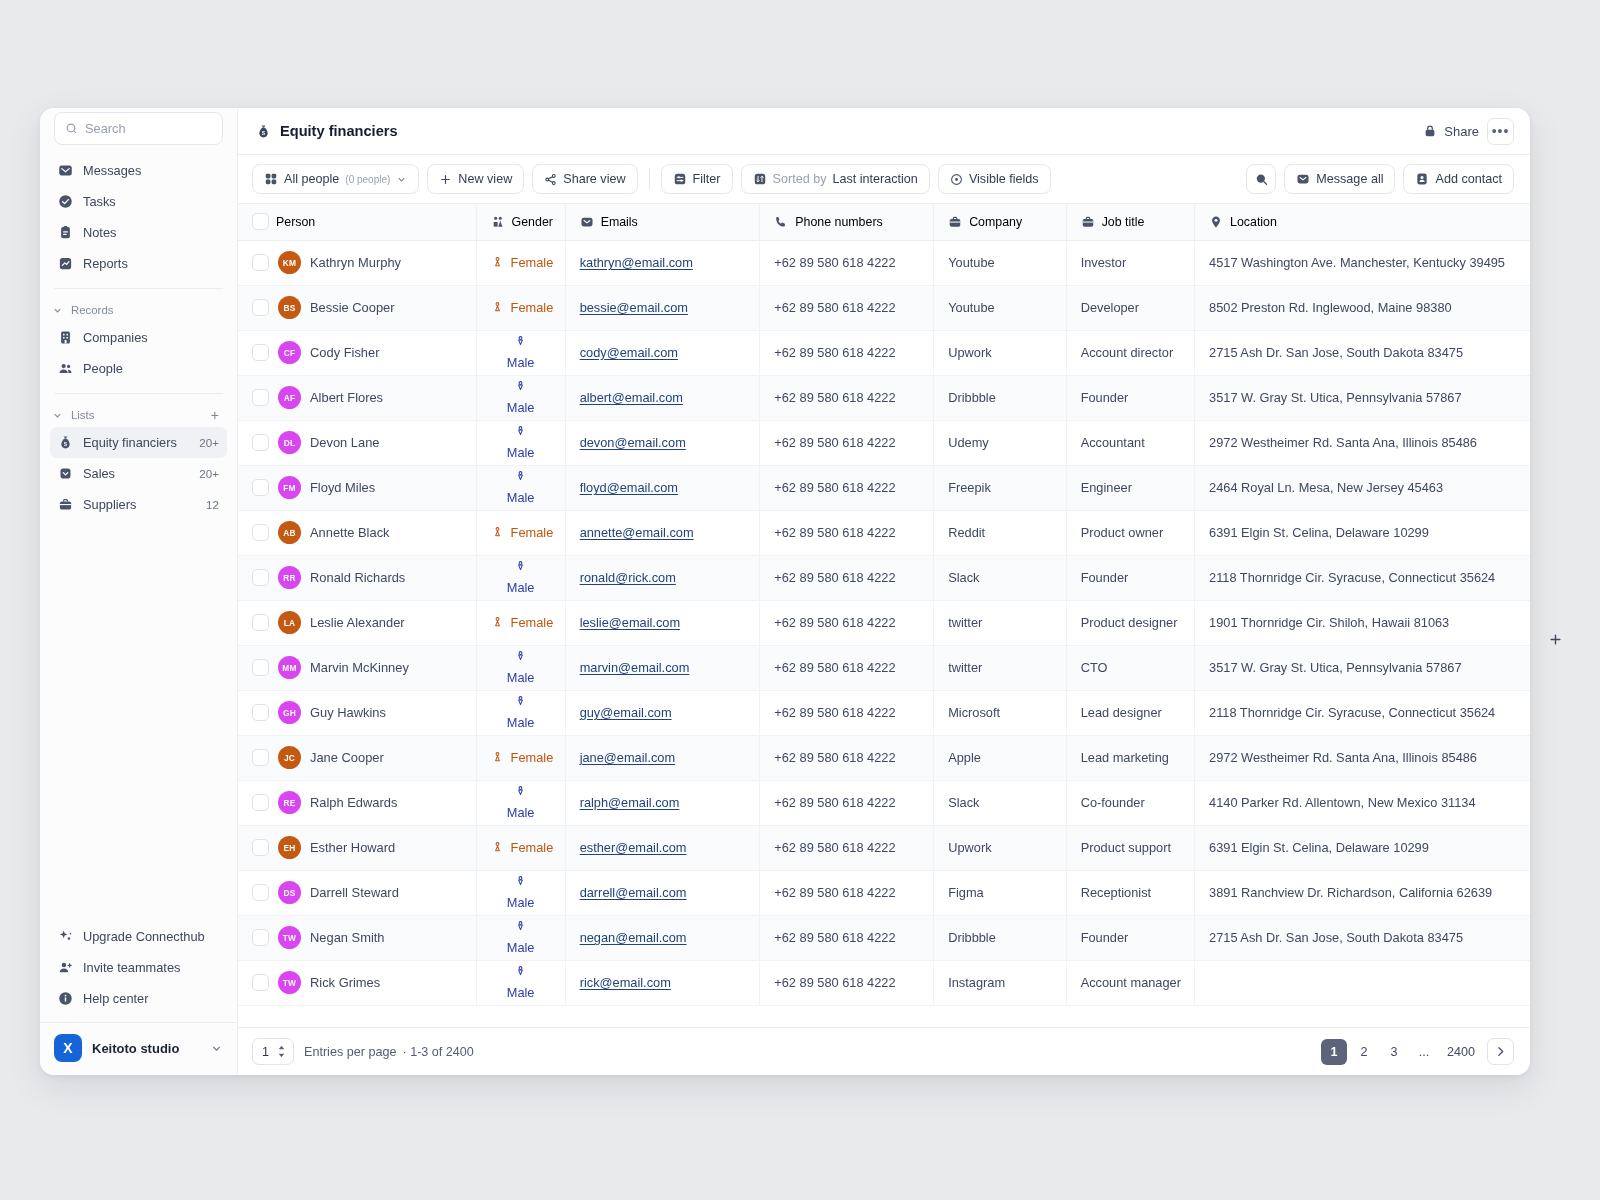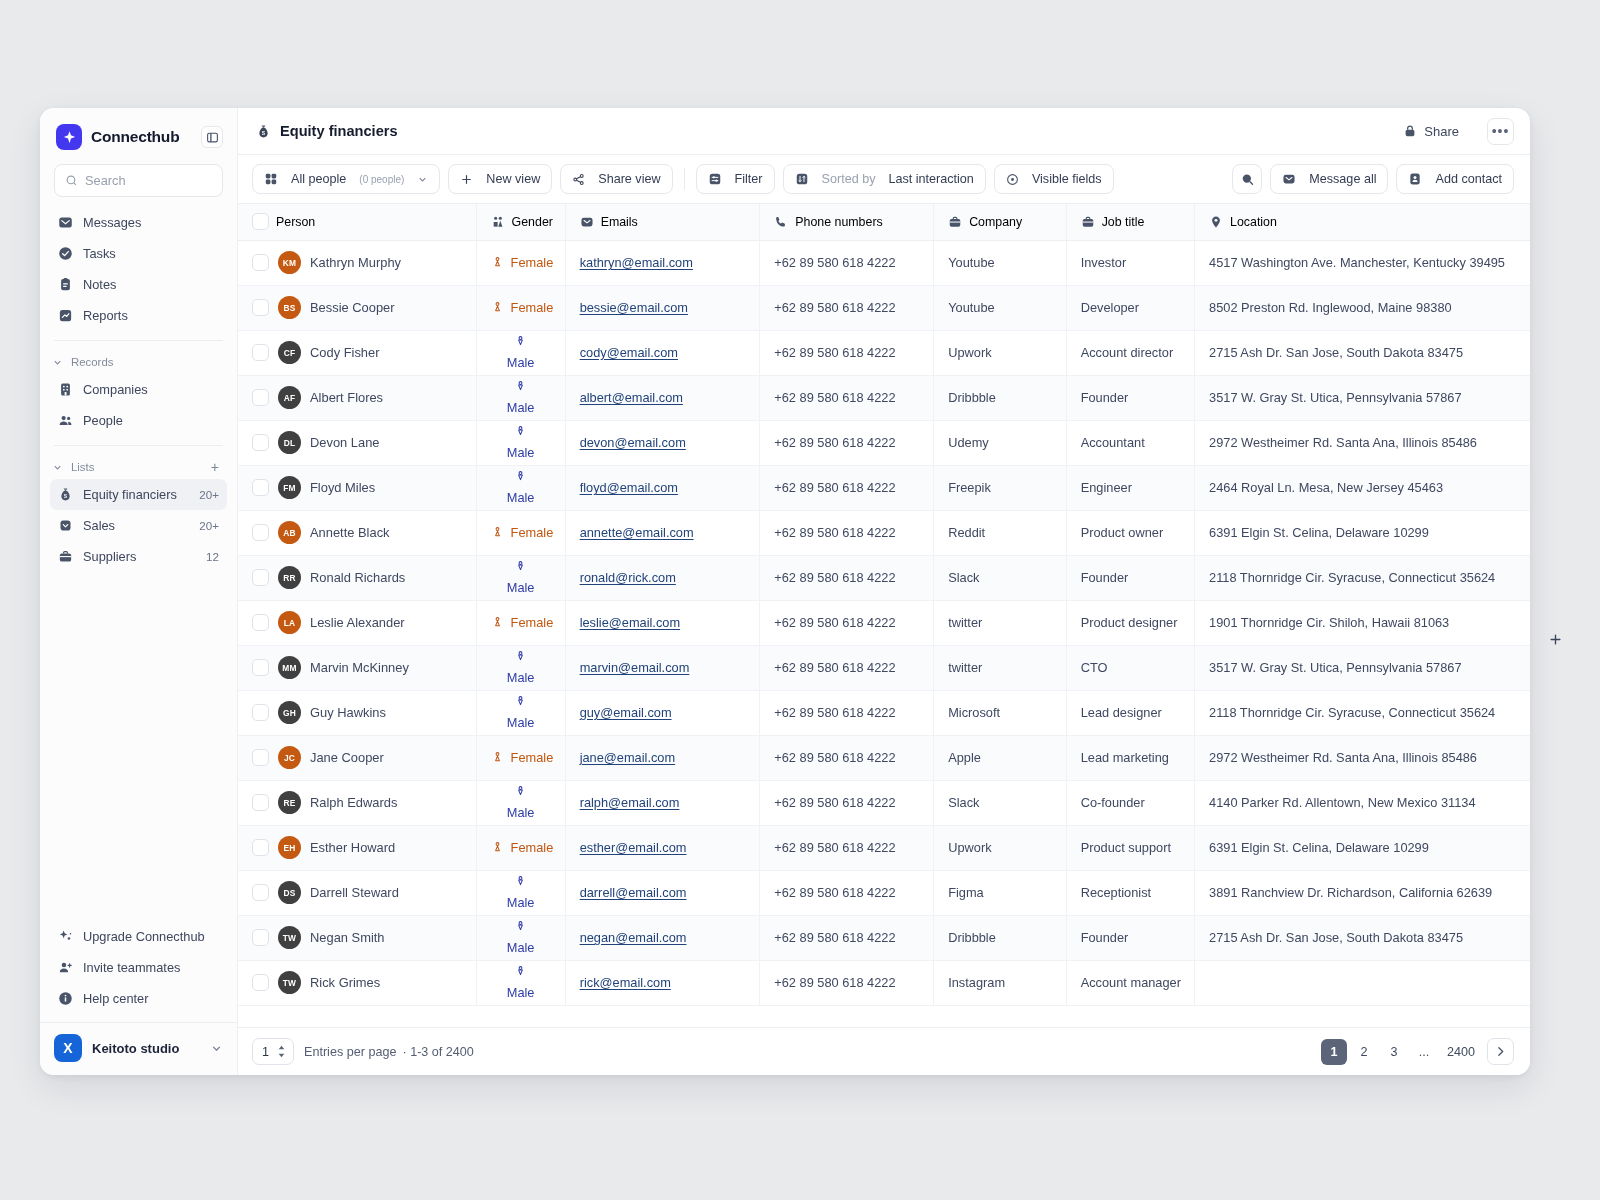--- a/index.html
+++ b/index.html
@@ -72,34 +72,34 @@
   }
   .ws-name { font-size: 13px; font-weight: 700; color: #1d2438; }
   .ws-caret { margin-left: auto; color: #6b7587; }
   
   .main { flex: 1; display: flex; flex-direction: column; min-width: 0; position: relative; }
   .topbar {
     height: 47px; flex: none; display: flex; align-items: center;
     padding: 0 16px 0 18px; border-bottom: 1px solid #eceef1;
   }
   .page-title { display: flex; align-items: center; gap: 9px; font-size: 14.6px; font-weight: 600; color: #171d2f; }
-  .top-right { margin-left: auto; display: flex; align-items: center; gap: 28px; }
+  .top-right { margin-left: auto; display: flex; align-items: center; gap: 8px; }
   .share-btn { display: flex; align-items: center; gap: 7px; font-size: 13px; color: #3d465c; }
   .more-btn {
     width: 27px; height: 27px; border-radius: 7px; border: 1px solid #e4e7ec;
     display: flex; align-items: center; justify-content: center;
     color: #5a6479; font-size: 14px; letter-spacing: 1px; line-height: 1;
   }
   .toolbar {
     height: 49px; flex: none; display: flex; align-items: center; gap: 8px;
     padding: 0 16px 0 14px; border-bottom: 1px solid #eceef1;
   }
   .chip {
     height: 30px; border: 1px solid #e4e7ec; border-radius: 8px; background: #fff;
-    display: flex; align-items: center; gap: 13px; padding: 0 11px;
+    display: flex; align-items: center; gap: 6px; padding: 0 11px;
     font-size: 12.6px; color: #333c52; white-space: nowrap;
   }
   .chip .muted { color: #99a1af; font-size: 10px; }
   .chip .sorted-label { color: #99a1af; }
   .chip-sep { width: 1px; height: 22px; background: #e8eaee; margin: 0 3px; }
   .toolbar-right { margin-left: auto; display: flex; align-items: flex-end; gap: 8px; }
   .icon-chip {
     width: 30px; height: 30px; border: 1px solid #e4e7ec; border-radius: 8px; background: #fff;
     display: flex; align-items: center; justify-content: center;
   }
@@ -124,21 +124,21 @@
   .chk {
     width: 17px; height: 17px; border: 1.4px solid #dfe2e8; border-radius: 5px;
     background: #fff; flex: none;
   }
   .avatar {
     width: 23px; height: 23px; border-radius: 50%; flex: none;
     color: #fff; font-size: 8.4px; font-weight: 700;
     display: flex; align-items: center; justify-content: center; letter-spacing: .2px;
   }
   .av-f { background: #c45911; }
-  .av-m { background: #404040; }
+  .av-m { background: #d946ef; }
   .person-name { color: #3f4860; font-size: 12.9px; }
   .gender { display: flex; align-items: center; gap: 7px; font-size: 12.8px; }
   .g-female { color: #c2560f; }
   .g-male { color: #2f3da8; flex-direction: column; }
   .email { color: #22437a; text-decoration: underline; text-underline-offset: 2px; font-size: 12.8px; }
   .col-chk { width: 230px; }
   .col-gender { width: 86px; }
   .col-email { width: 188px; }
   .col-phone { width: 168px; }
   .col-company { width: 128px; }
@@ -184,34 +184,20 @@
     color: #3b4458; font-size: 19px; line-height: 1;
   }
   .svgi { display: block; }
 </style>
 </head>
 <body>
 
 <div class="app">
 
   <aside class="sidebar">
-    <div class="brand">
-      <div class="brand-logo">
-        <svg class="svgi" width="15" height="15" viewBox="0 0 24 24" fill="#fff">
-            <path d="M12 2l2.3 6.3L21 11l-6.7 2.4L12 21l-2.3-7.6L3 11l6.7-2.7z"></path>
-          </svg>
-      </div>
-      <div class="brand-name">Connecthub</div>
-      <div class="collapse-btn">
-        <svg class="svgi" width="13" height="13" viewBox="0 0 24 24" fill="none" stroke="#45506a" stroke-width="2">
-            <rect x="3" y="4" width="18" height="16" rx="3"></rect>
-            <path d="M9 4v16" stroke-width="2.4"></path>
-          </svg>
-      </div>
-    </div>
 
     <div class="search-box">
       <svg class="svgi" width="13" height="13" viewBox="0 0 24 24" fill="none" stroke="#98a0ae" stroke-width="2.2">
           <circle cx="11" cy="11" r="7"></circle>
           <path d="M20 20l-3.5-3.5"></path>
         </svg>
       <span>Search</span>
     </div>
 
     <nav class="nav">

